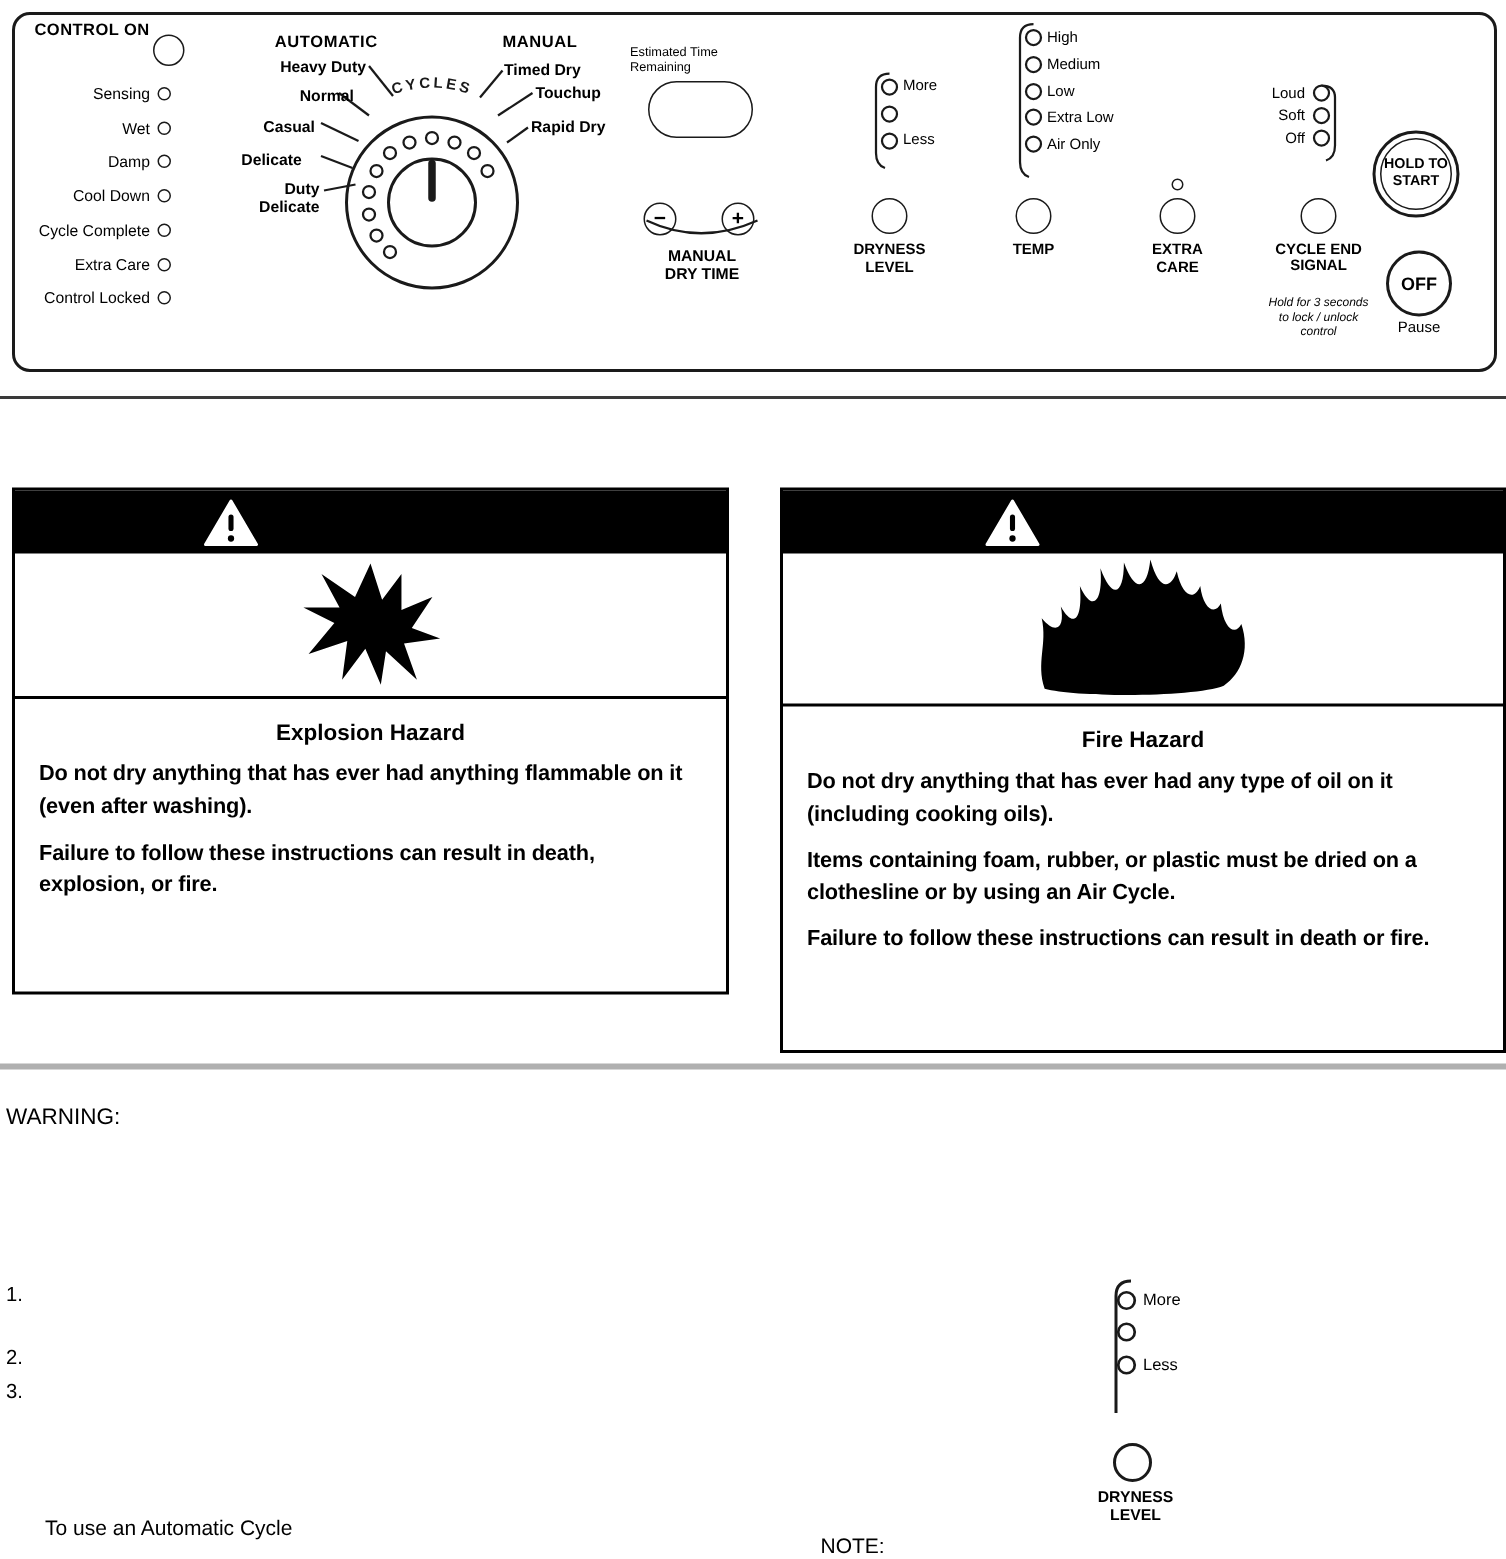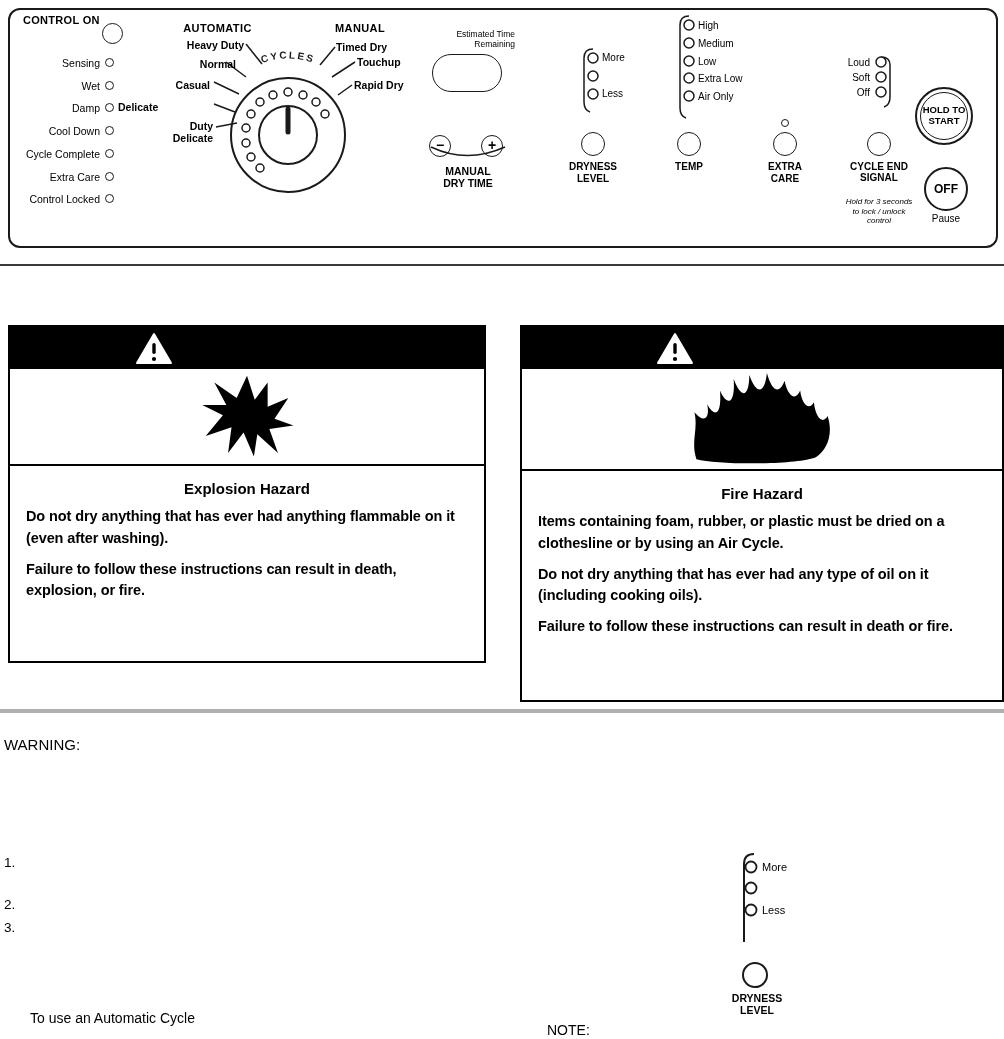--- a/index.html
+++ b/index.html
@@ -111,27 +111,27 @@
       <text font-size="10" font-weight="bold" letter-spacing="2" fill="#1a1a1a">
         <textPath href="#cycarc" startOffset="50%" text-anchor="middle">CYCLES</textPath>
       </text>
     </svg>
 
     <div class="plabel" style="left:160px;top:12px;width:95px;text-align:center;font-size:11px;letter-spacing:.4px">AUTOMATIC</div>
     <div class="plabel" style="left:315px;top:12px;width:70px;text-align:center;font-size:11px;letter-spacing:.4px">MANUAL</div>
     <div class="plabel" style="left:148px;top:29px;width:86px;text-align:right">Heavy Duty</div>
     <div class="plabel" style="left:144px;top:48px;width:82px;text-align:right">Normal</div>
     <div class="plabel" style="left:118px;top:69px;width:82px;text-align:right">Casual</div>
-    <div class="plabel" style="left:108px;top:91px;width:82px;text-align:left">Delicate</div>
+    <div class="plabel" style="left:130px;top:91px;width:82px;text-align:center">Delicate</div>
     <div class="plabel" style="left:143px;top:110px;width:60px;text-align:right">Duty Delicate</div>
     <div class="plabel" style="left:326px;top:31px;width:70px">Timed Dry</div>
     <div class="plabel" style="left:347px;top:46px;width:60px">Touchup</div>
     <div class="plabel" style="left:344px;top:69px;width:65px">Rapid Dry</div>
 
-    <div style="position:absolute;left:410px;top:19px;width:95px;text-align:right;font-size:8.5px;line-height:1.2">Estimated Time Remaining</div>
+    <div style="position:absolute;left:410px;top:19px;width:95px;text-align:left;font-size:8.5px;line-height:1.2">Estimated Time Remaining</div>
     <div style="position:absolute;left:422px;top:44px;width:70px;height:38px;border:1.6px solid #1a1a1a;border-radius:19px;background:#fff"></div>
 
     <div class="stepper" style="left:419px;top:125px">−</div>
     <div class="stepper" style="left:471px;top:125px">+</div>
     <svg style="position:absolute;left:415px;top:130px" width="86" height="24" viewBox="0 0 86 24">
       <path class="s15" d="M 6 7 Q 42 24 80 7"></path>
     </svg>
     <div class="plabel" style="left:426px;top:155px;width:64px;text-align:center">MANUAL DRY TIME</div>
 
     <svg style="position:absolute;left:565px;top:36px" width="40" height="72" viewBox="0 0 40 72">
@@ -216,22 +216,22 @@
         <rect x="17.3" y="11" width="3.4" height="11" rx="1.7" fill="#000"></rect>
         <circle cx="19" cy="27" r="2.1" fill="#000"></circle>
       </svg>
     </div>
     <div class="hazard-graphic" style="height:102px">
       <svg width="150" height="92" viewBox="0 0 150 94">
         <path fill="#000" d="M8 88 C2 70 10 58 6 40 C16 52 22 46 19 32 C28 48 34 40 32 18 C40 36 48 30 46 6 C54 28 62 24 62 2 C70 24 78 20 80 0 C86 22 94 20 98 8 C102 26 110 28 114 18 C116 34 124 38 128 30 C130 48 138 52 142 44 C148 62 142 78 130 86 C110 94 30 94 8 88 Z"></path>
       </svg>
     </div>
     <div class="hazard-title">Fire Hazard</div>
+    <p class="hazard-p">Do not dry anything that has ever had any type of oil on it (including cooking oils).</p>
     <p class="hazard-p">Items containing foam, rubber, or plastic must be dried on a clothesline or by using an Air Cycle.</p>
-    <p class="hazard-p">Do not dry anything that has ever had any type of oil on it (including cooking oils).</p>
     <p class="hazard-p">Failure to follow these instructions can result in death or fire.</p>
   </div>
 
   <div class="rule-gray" style="top:709px"></div>
 
   <div class="btext" style="left:4px;top:736px;font-size:15px">WARNING:</div>
 
   <div class="btext" style="left:4px;top:855px;font-size:13.5px">1.</div>
   <div class="btext" style="left:4px;top:897px;font-size:13.5px">2.</div>
   <div class="btext" style="left:4px;top:920px;font-size:13.5px">3.</div>

